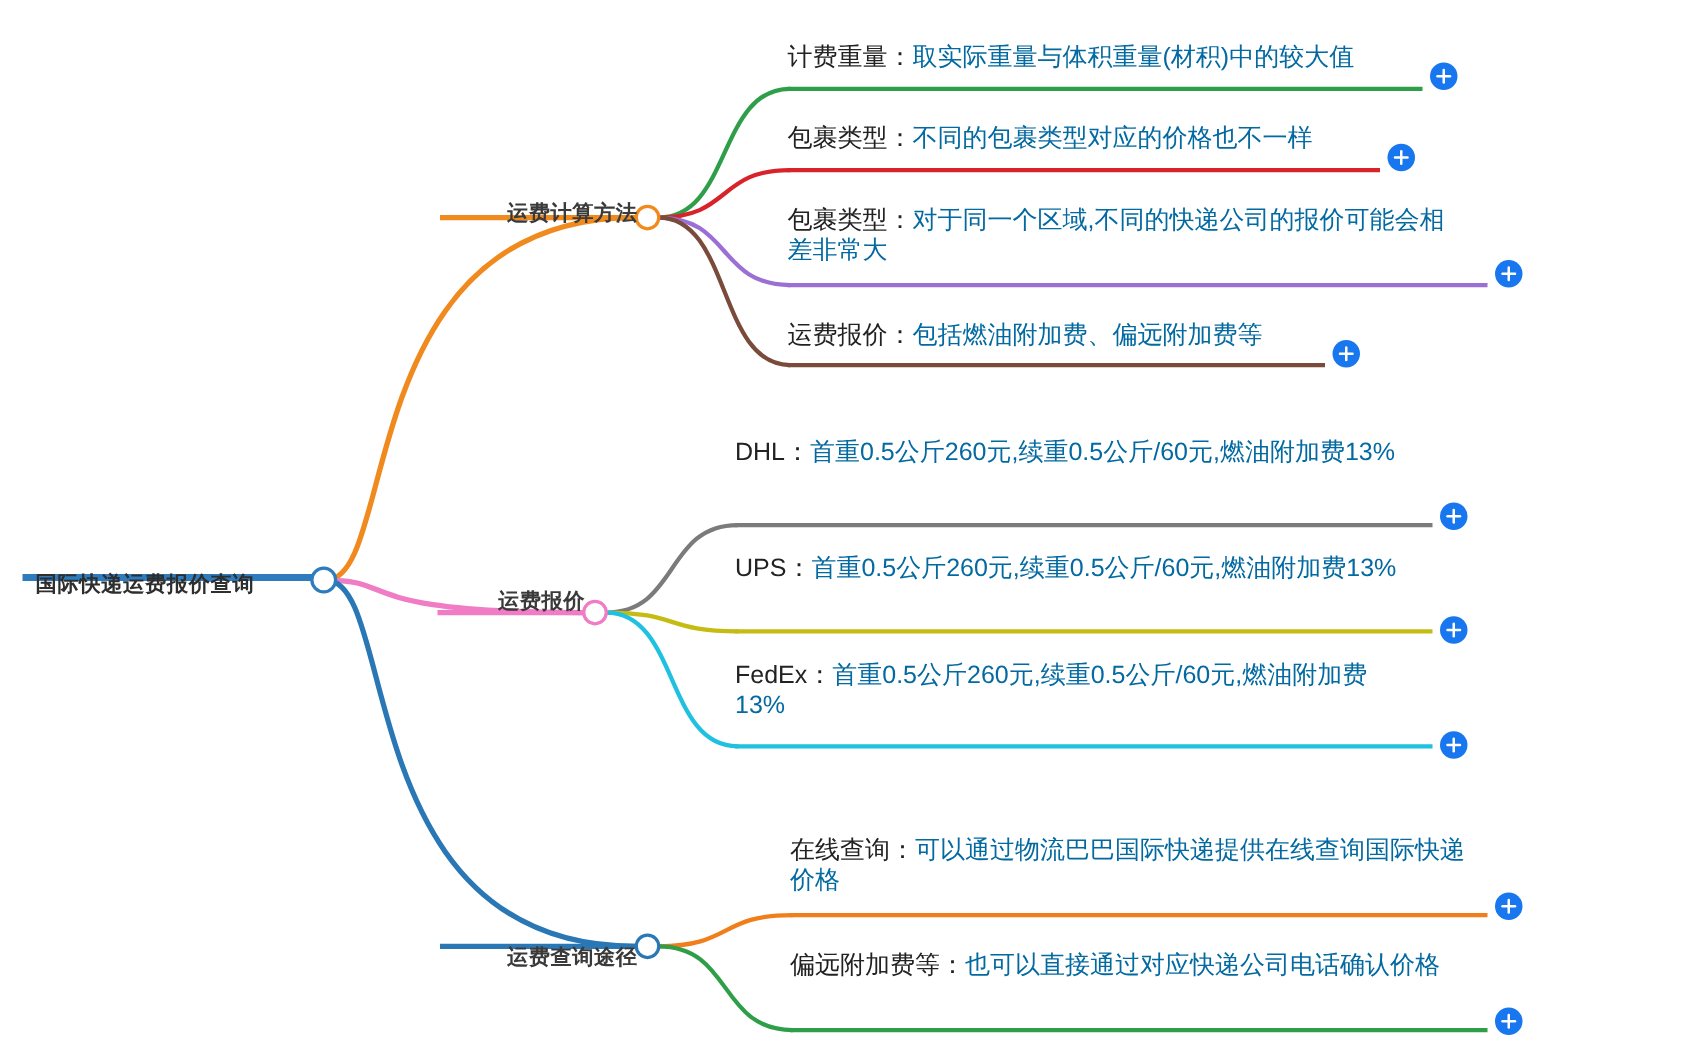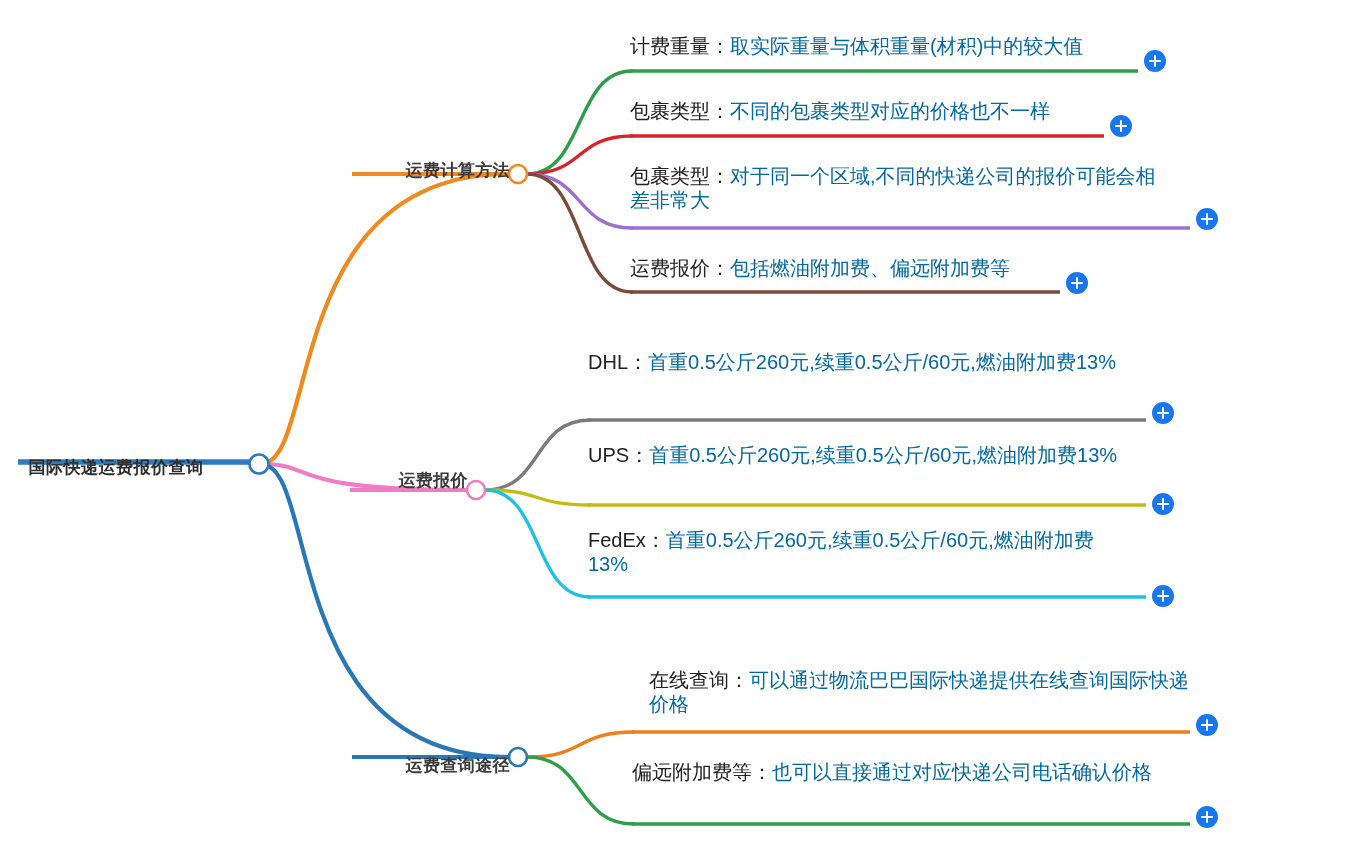--- a/index.html
+++ b/index.html
@@ -154,17 +154,17 @@
 
 <div class="node leaf-node" style="left:588px; top:350px; width:545px;"><span class="leaf-title">DHL</span><span class="leaf-sep">：</span><span class="leaf-desc">首重0.5公斤260元,续重0.5公斤/60元,燃油附加费13%</span></div>
 <div class="plus-btn" style="left:1152px; top:402px;"></div>
 
 <div class="node leaf-node" style="left:588px; top:443px; width:545px;"><span class="leaf-title">UPS</span><span class="leaf-sep">：</span><span class="leaf-desc">首重0.5公斤260元,续重0.5公斤/60元,燃油附加费13%</span></div>
 <div class="plus-btn" style="left:1152px; top:493px;"></div>
 
 <div class="node leaf-node" style="left:588px; top:528px; width:545px;"><span class="leaf-title">FedEx</span><span class="leaf-sep">：</span><span class="leaf-desc">首重0.5公斤260元,续重0.5公斤/60元,燃油附加费13%</span></div>
 <div class="plus-btn" style="left:1152px; top:585px;"></div>
 
-<div class="node leaf-node" style="left:632px; top:668px; width:550px;margin-left:17px;"><span class="leaf-title">在线查询</span><span class="leaf-sep">：</span><span class="leaf-desc">可以通过物流巴巴国际快递提供在线查询国际快递价格</span></div>
+<div class="node leaf-node" style="left:632px; top:668px; width:550px;"><span class="leaf-title">在线查询</span><span class="leaf-sep">：</span><span class="leaf-desc">可以通过物流巴巴国际快递提供在线查询国际快递价格</span></div>
 <div class="plus-btn" style="left:1196px; top:714px;"></div>
 
 <div class="node leaf-node" style="left:632px; top:760px; width:550px;"><span class="leaf-title">偏远附加费等</span><span class="leaf-sep">：</span><span class="leaf-desc">也可以直接通过对应快递公司电话确认价格</span></div>
 <div class="plus-btn" style="left:1196px; top:806px;"></div>
 
 </body></html>

